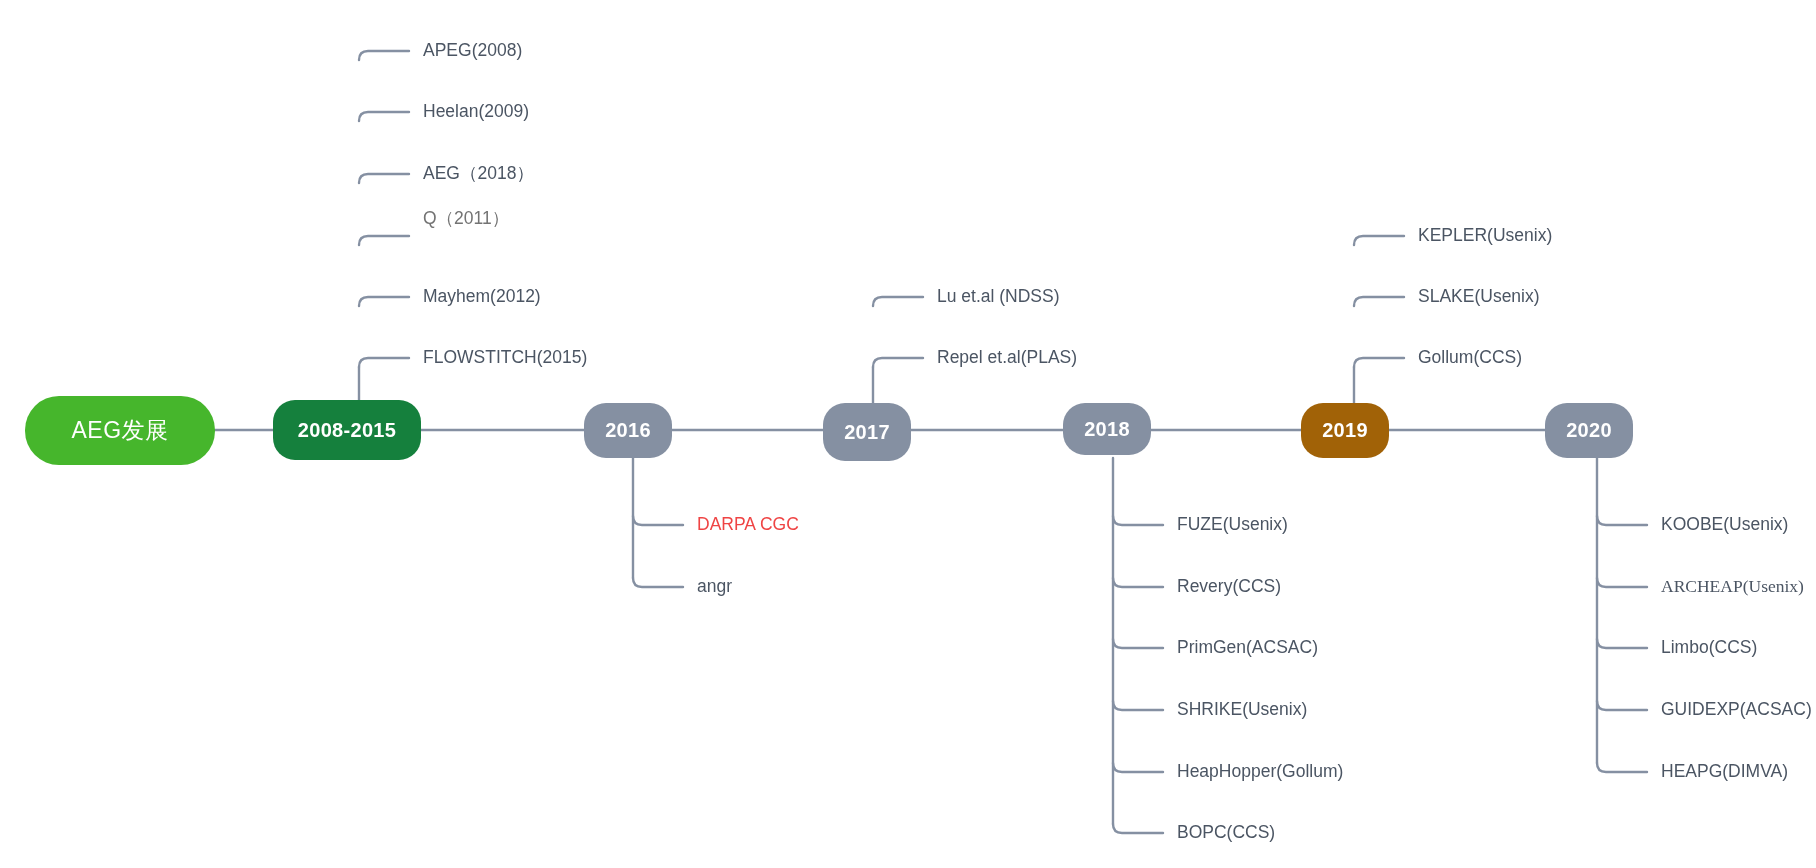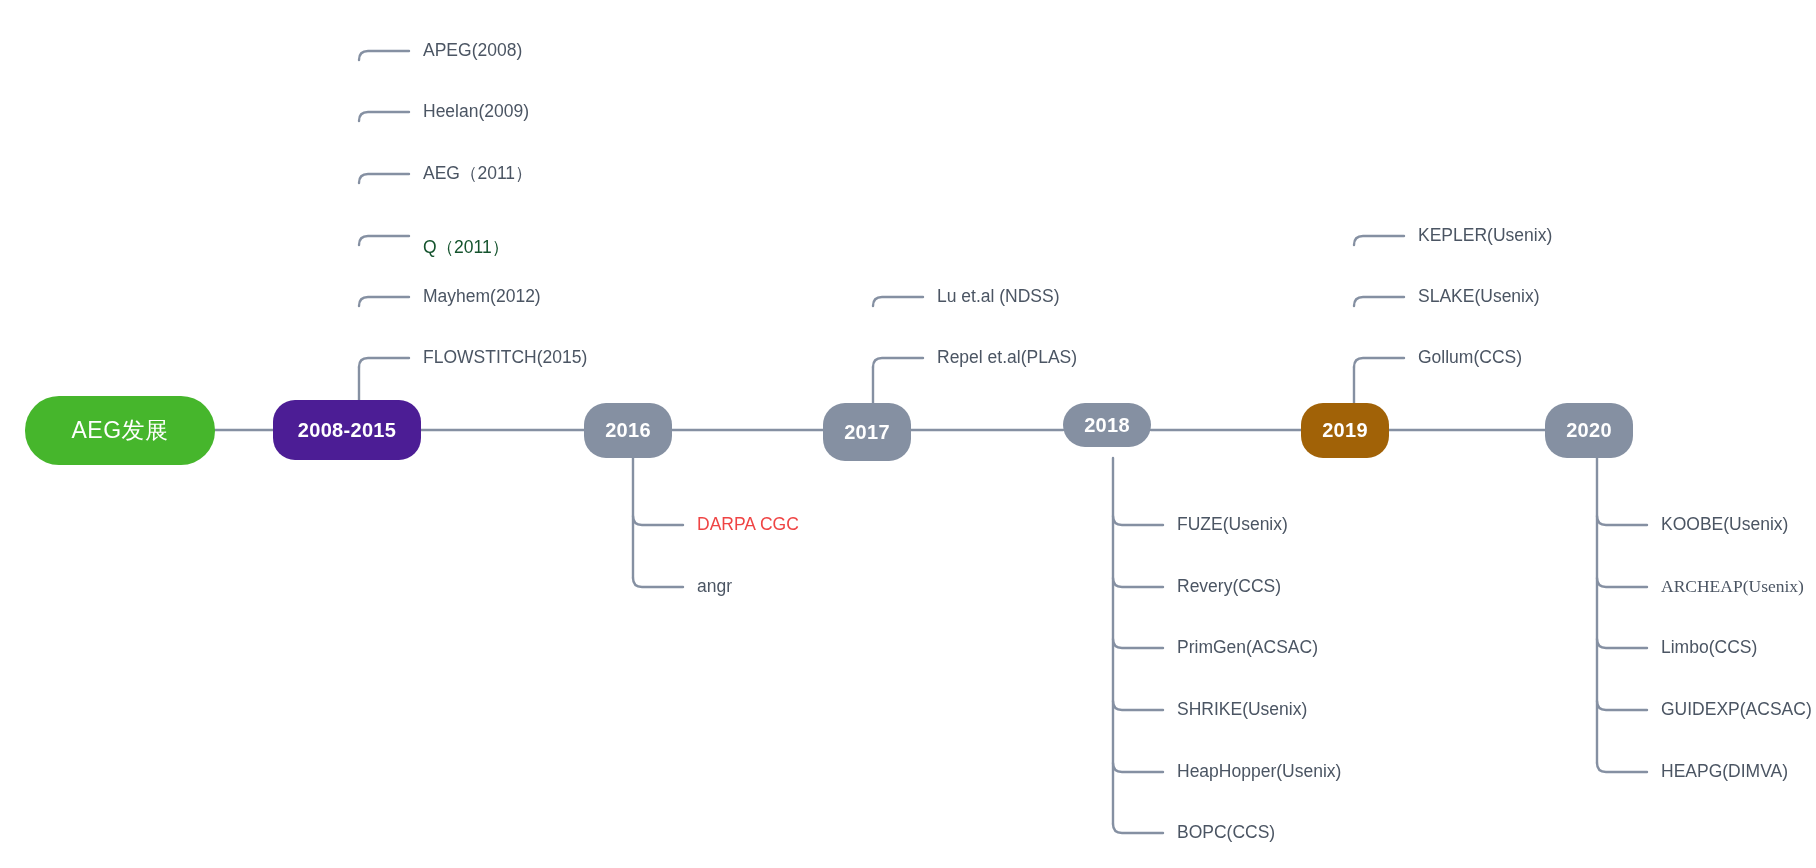--- a/index.html
+++ b/index.html
@@ -101,55 +101,55 @@
       <path d="M 1597 639 Q 1597 648 1606 648 L 1647 648" fill="none" stroke="#8590a2" stroke-width="2.4" stroke-linecap="round"></path>
       <path d="M 1597 701 Q 1597 710 1606 710 L 1647 710" fill="none" stroke="#8590a2" stroke-width="2.4" stroke-linecap="round"></path>
       <path d="M 1597 763 Q 1597 772 1606 772 L 1647 772" fill="none" stroke="#8590a2" stroke-width="2.4" stroke-linecap="round"></path>
     </svg>
 
   <div class="node node-root" id="root-node" style="left: 25px; top: 396px; width: 190px; height: 69px; background: rgb(70, 182, 44);">
     <span>AEG发展</span>
   </div>
 
   <div id="nodes-layer">
-      <div class="node node-year" style="left: 273px; top: 400px; width: 148px; height: 60px; background: #4c1d95;">
+      <div class="node node-year" style="left: 273px; top: 400px; width: 148px; height: 60px; background: #15803d;">
         <span>2008-2015</span>
       </div>
       <div class="node node-year" style="left: 584px; top: 403px; width: 88px; height: 55px; background: rgb(133, 144, 162);">
         <span>2016</span>
       </div>
       <div class="node node-year" style="left: 823px; top: 403px; width: 88px; height: 58px; background: rgb(133, 144, 162);">
         <span>2017</span>
       </div>
-      <div class="node node-year" style="left: 1063px; top: 403px; width: 88px; height: 44px; background: rgb(133, 144, 162);">
+      <div class="node node-year" style="left: 1063px; top: 403px; width: 88px; height: 52px; background: rgb(133, 144, 162);">
         <span>2018</span>
       </div>
       <div class="node node-year" style="left: 1301px; top: 403px; width: 88px; height: 55px; background: #a16207;">
         <span>2019</span>
       </div>
       <div class="node node-year" style="left: 1545px; top: 403px; width: 88px; height: 55px; background: rgb(133, 144, 162);">
         <span>2020</span>
       </div>
     </div>
   <div id="leaves-layer">
       <div class="leaf" style="left: 423px; top: 42px; color: rgb(75, 85, 99);">APEG(2008)</div>
       <div class="leaf" style="left: 423px; top: 103px; color: rgb(75, 85, 99);">Heelan(2009)</div>
-      <div class="leaf" style="left: 423px; top: 165px; color: rgb(75, 85, 99);">AEG（2011）</div>
-      <div class="leaf" style="left: 423px; top: 239px; color: #14532d;">Q（2011）</div>
+      <div class="leaf" style="left: 423px; top: 165px; color: rgb(75, 85, 99);">AEG（2018）</div>
+      <div class="leaf" style="left: 423px; top: 210px; color: #737373;">Q（2011）</div>
       <div class="leaf" style="left: 423px; top: 288px; color: rgb(75, 85, 99);">Mayhem(2012)</div>
       <div class="leaf" style="left: 423px; top: 349px; color: rgb(75, 85, 99);">FLOWSTITCH(2015)</div>
       <div class="leaf" style="left: 697px; top: 516px; color: #ef4444;">DARPA CGC</div>
       <div class="leaf" style="left: 697px; top: 578px; color: rgb(75, 85, 99);">angr</div>
       <div class="leaf" style="left: 937px; top: 288px; color: rgb(75, 85, 99);">Lu et.al (NDSS)</div>
       <div class="leaf" style="left: 937px; top: 349px; color: rgb(75, 85, 99);">Repel et.al(PLAS)</div>
       <div class="leaf" style="left: 1177px; top: 516px; color: rgb(75, 85, 99);">FUZE(Usenix)</div>
       <div class="leaf" style="left: 1177px; top: 578px; color: rgb(75, 85, 99);">Revery(CCS)</div>
       <div class="leaf" style="left: 1177px; top: 639px; color: rgb(75, 85, 99);">PrimGen(ACSAC)</div>
       <div class="leaf" style="left: 1177px; top: 701px; color: rgb(75, 85, 99);">SHRIKE(Usenix)</div>
-      <div class="leaf" style="left: 1177px; top: 763px; color: rgb(75, 85, 99);">HeapHopper(Usenix)</div>
+      <div class="leaf" style="left: 1177px; top: 763px; color: rgb(75, 85, 99);">HeapHopper(Gollum)</div>
       <div class="leaf" style="left: 1177px; top: 824px; color: rgb(75, 85, 99);">BOPC(CCS)</div>
       <div class="leaf" style="left: 1418px; top: 227px; color: rgb(75, 85, 99);">KEPLER(Usenix)</div>
       <div class="leaf" style="left: 1418px; top: 288px; color: rgb(75, 85, 99);">SLAKE(Usenix)</div>
       <div class="leaf" style="left: 1418px; top: 349px; color: rgb(75, 85, 99);">Gollum(CCS)</div>
       <div class="leaf" style="left: 1661px; top: 516px; color: rgb(75, 85, 99);">KOOBE(Usenix)</div>
       <div class="leaf" style="left: 1661px; top: 578px; color: rgb(75, 85, 99); font-family: Liberation Serif, serif;">ARCHEAP(Usenix)</div>
       <div class="leaf" style="left: 1661px; top: 639px; color: rgb(75, 85, 99);">Limbo(CCS)</div>
       <div class="leaf" style="left: 1661px; top: 701px; color: rgb(75, 85, 99);">GUIDEXP(ACSAC)</div>
       <div class="leaf" style="left: 1661px; top: 763px; color: rgb(75, 85, 99);">HEAPG(DIMVA)</div>
     </div>

